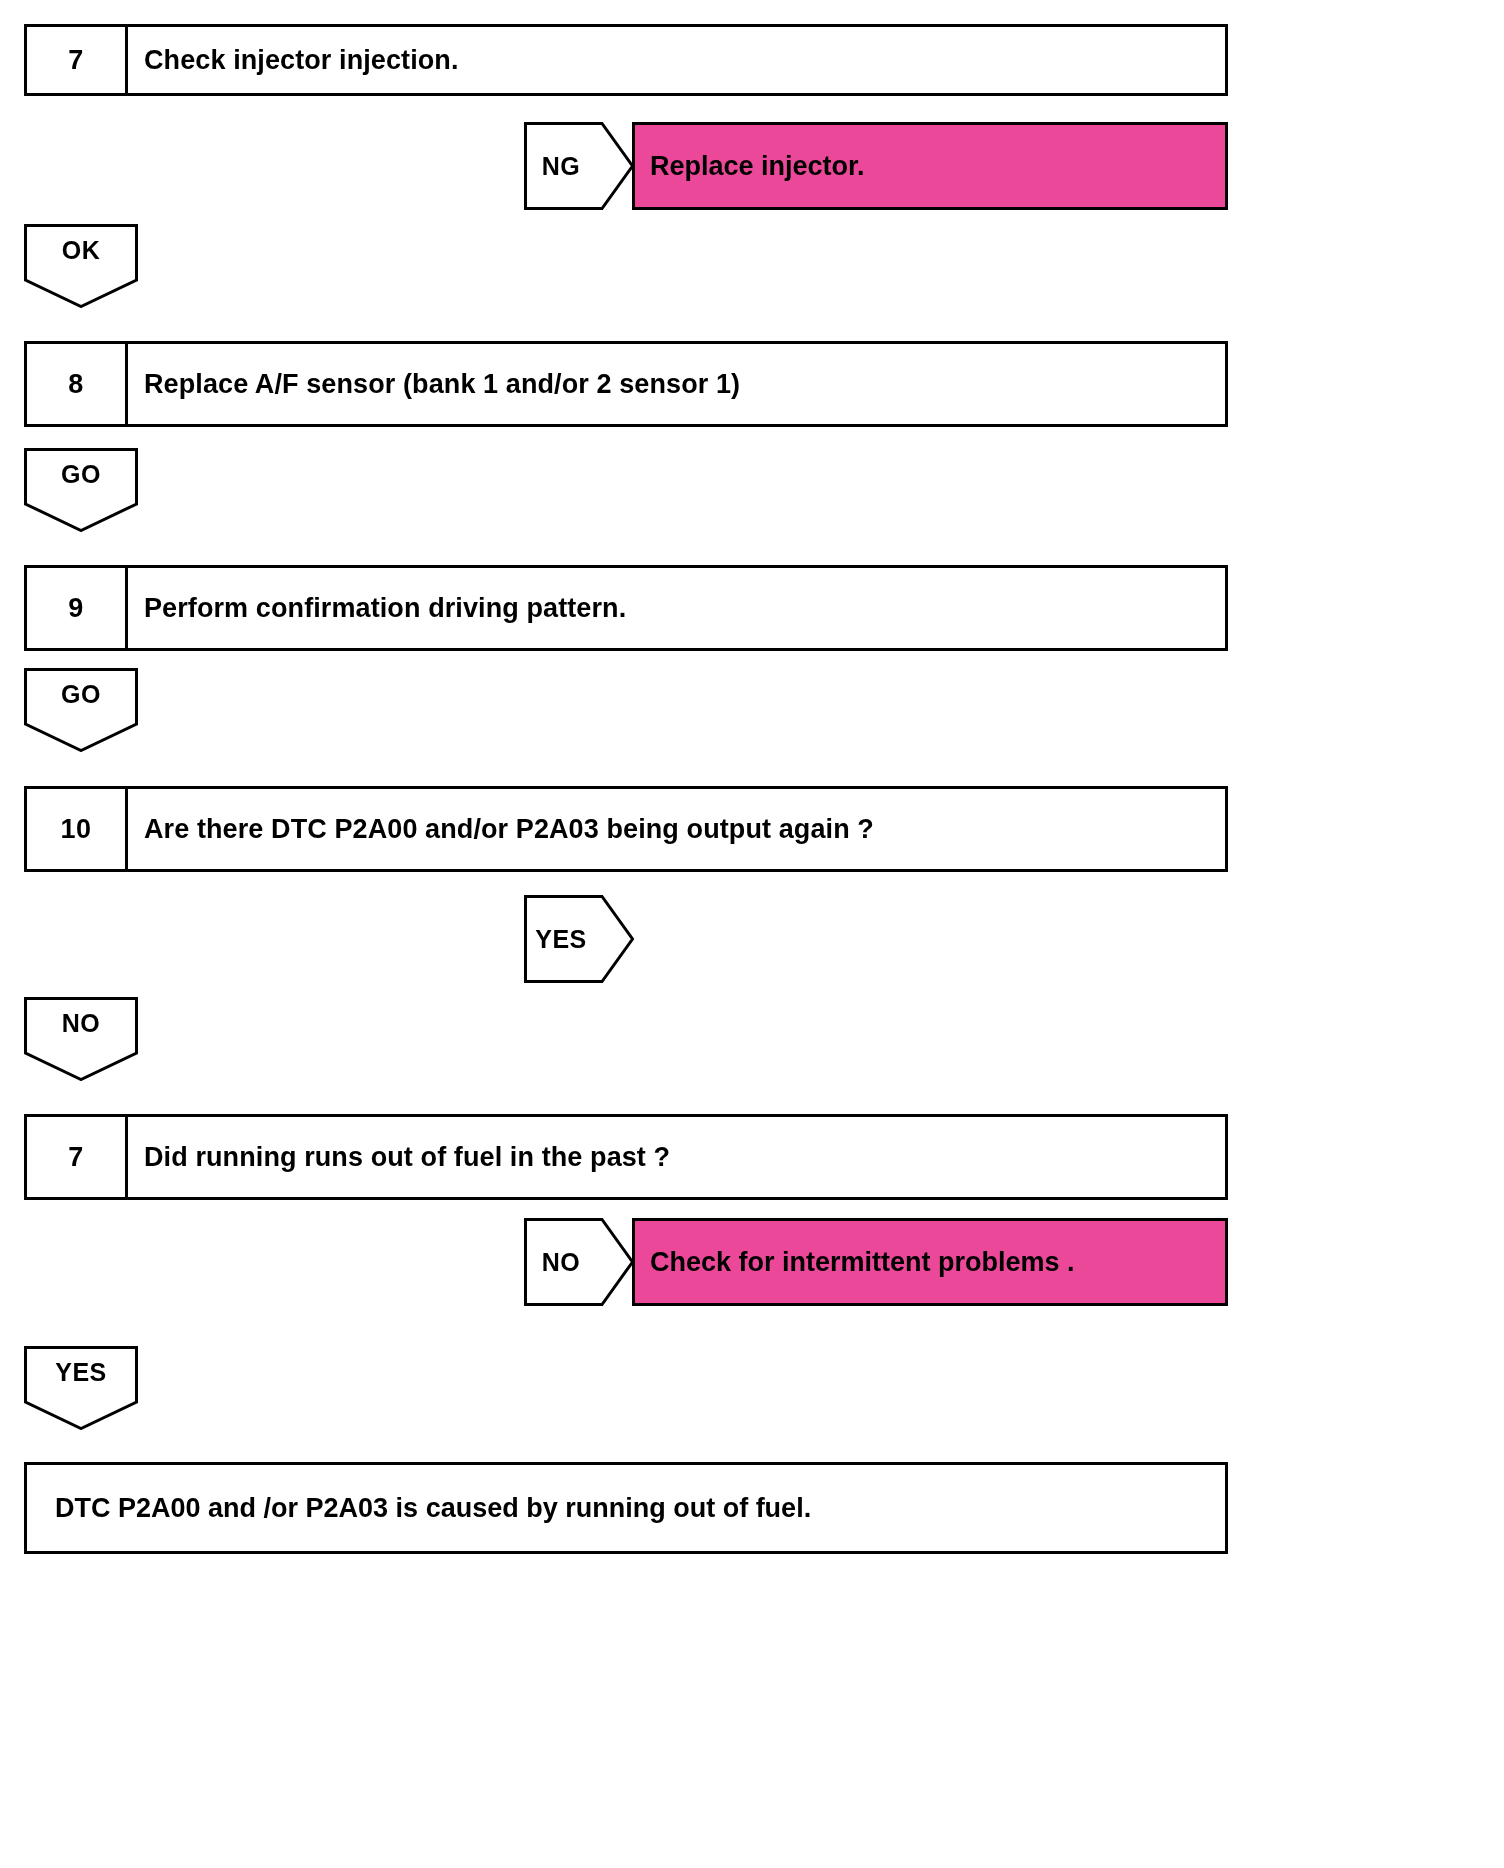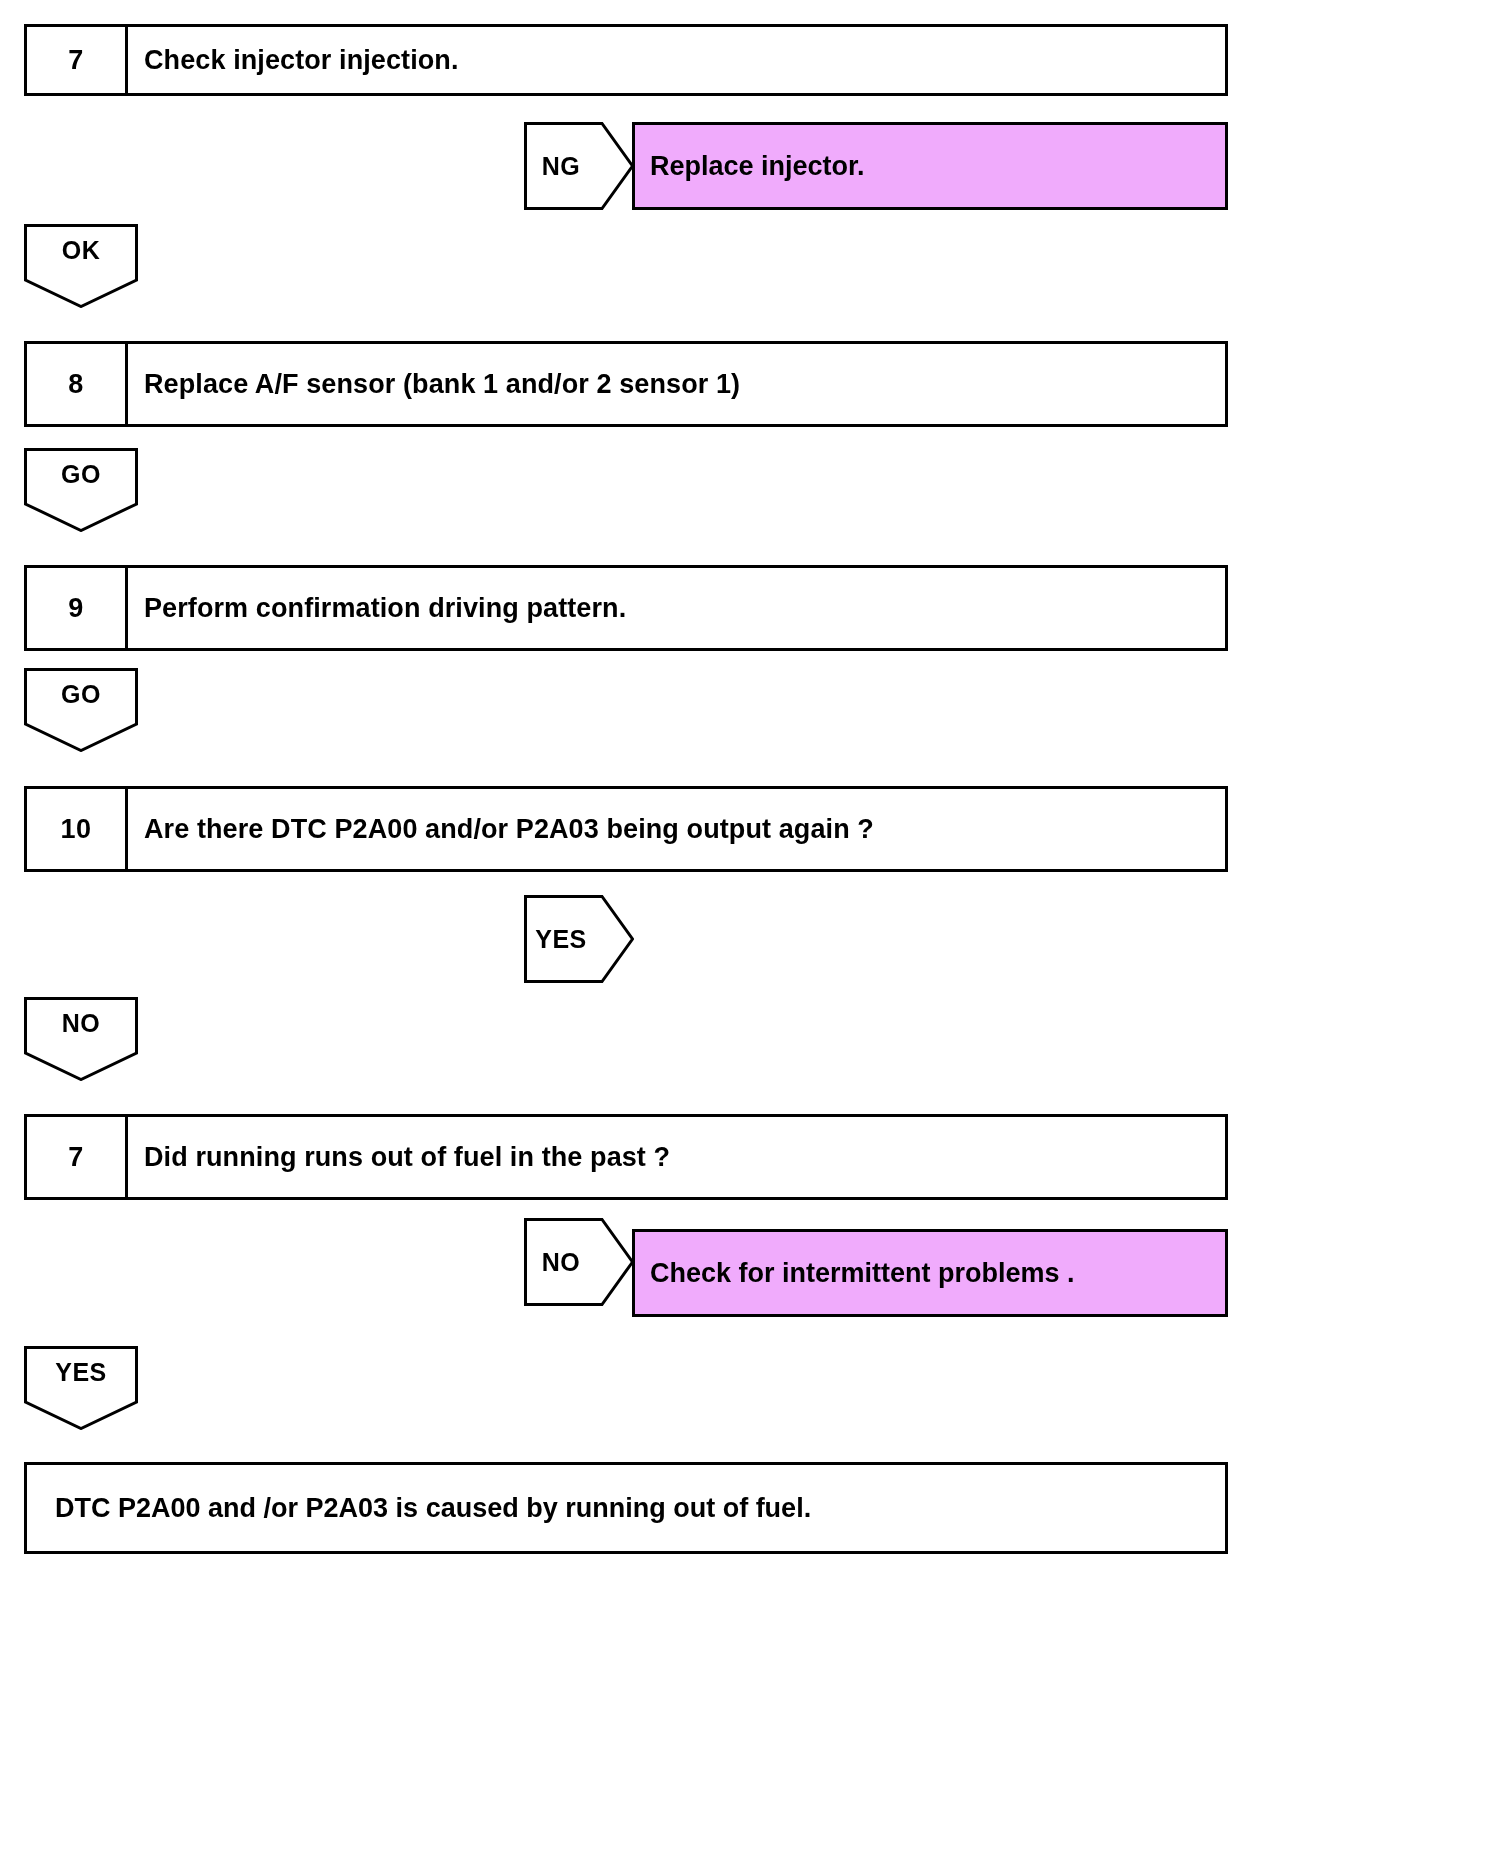--- a/index.html
+++ b/index.html
@@ -51,21 +51,21 @@
     align-items: center;
     padding-left: 16px;
     font-size: 27px;
     font-weight: bold;
     letter-spacing: 0.1px;
   }
 
   
   .result-box {
     border: 3px solid #000;
-    background: #f0abfc;
+    background: #ec4899;
     display: flex;
     align-items: center;
     padding-left: 15px;
     font-size: 27px;
     font-weight: bold;
     box-sizing: border-box;
   }
 
   
   .conclusion-box {
@@ -206,21 +206,21 @@
     <div class="step-text">Did running runs out of fuel in the past ?</div>
   </div>
 
   <div class="conn-right" style="left:524px; top:1218px; width:110px; height:88px;">
     <svg viewBox="0 0 110 88" preserveAspectRatio="none" aria-hidden="true">
       <path d="M1.5,1.5 L78,1.5 L108.5,44 L78,86.5 L1.5,86.5 Z" fill="#ffffff" stroke="#000000" stroke-width="3"></path>
     </svg>
     <span class="conn-label">NO</span>
   </div>
 
-  <div class="node result-box" style="left:632px; top:1218px; width:596px; height:88px;margin-top:11px;">
+  <div class="node result-box" style="left:632px; top:1218px; width:596px; height:88px;">
     <span>Check for intermittent problems .</span>
   </div>
 
   <div class="conn-down" style="left:24px; top:1346px; width:114px; height:84px;">
     <svg viewBox="0 0 114 84" preserveAspectRatio="none" aria-hidden="true">
       <path d="M1.5,1.5 L112.5,1.5 L112.5,56 L57,82.5 L1.5,56 Z" fill="#ffffff" stroke="#000000" stroke-width="3"></path>
     </svg>
     <span class="conn-label">YES</span>
   </div>
 

